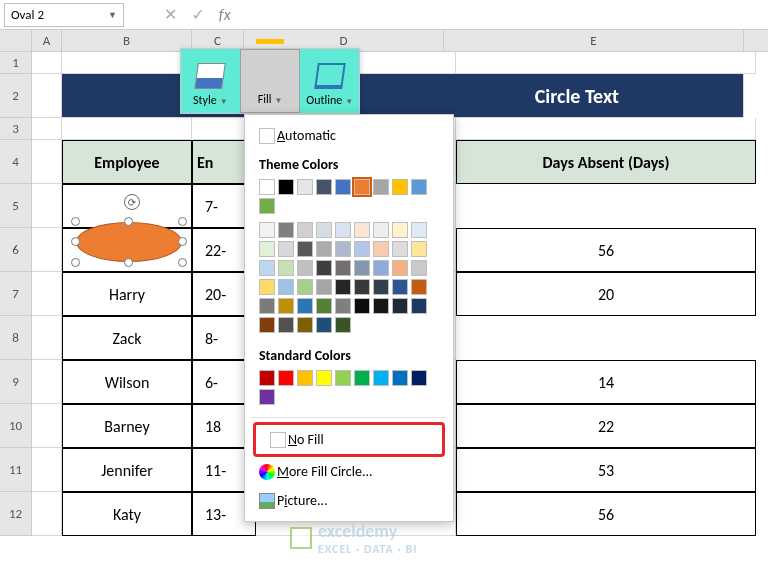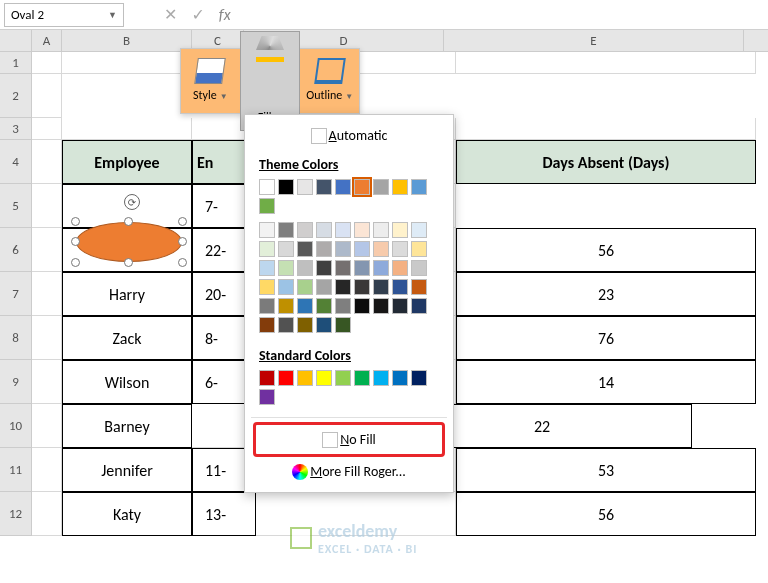--- a/index.html
+++ b/index.html
@@ -40,35 +40,35 @@
   .tcell.date { justify-content: flex-start; padding-left: 12px; }
   
   .shape-oval { position: absolute; left: 76px; top: 222px; width: 106px; height: 40px; }
   .oval { width: 100%; height: 100%; background: #ed7d31; border: 1.5px solid #ae5a21; border-radius: 50%; }
   .handle { position: absolute; width: 9px; height: 9px; background: #fff; border: 1px solid #777; border-radius: 50%; }
   .h-tl { left: -5px; top: -5px; } .h-tc { left: 48px; top: -5px; } .h-tr { right: -5px; top: -5px; }
   .h-ml { left: -5px; top: 15px; } .h-mr { right: -5px; top: 15px; }
   .h-bl { left: -5px; bottom: -5px; } .h-bc { left: 48px; bottom: -5px; } .h-br { right: -5px; bottom: -5px; }
   .rotate-handle { position: absolute; left: 48px; top: -28px; width: 16px; height: 16px; border: 1.5px solid #666; border-radius: 50%; background: #fff; display: flex; align-items: center; justify-content: center; font-size: 10px; color: #555; }
   
-  .mini-toolbar { position: absolute; left: 180px; top: 48px; width: 180px; height: 66px; background: #fdba74; border: 1px solid #c8c8c8; box-shadow: 0 2px 6px rgba(0,0,0,0.2); display: flex; align-items: center; }
+  .mini-toolbar { position: absolute; left: 180px; top: 48px; width: 180px; height: 66px; background: #5eead4; border: 1px solid #c8c8c8; box-shadow: 0 2px 6px rgba(0,0,0,0.2); display: flex; }
   .mt-btn { flex: 1; display: flex; flex-direction: column; align-items: center; justify-content: flex-end; padding: 4px 0 6px; font-size: 12px; gap: 4px; }
   .mt-btn.selected { background: #d0d0d0; border: 1px solid #a0a0a0; gap: 48px; }
   .mt-icon { width: 28px; height: 26px; }
   .style-ic { background: linear-gradient(#fff 60%, #4472c4 60%); border: 1px solid #888; transform: skewX(-8deg); }
   .fill-ic { position: relative; }
   .fill-ic::before { content: ""; position: absolute; inset: 0 0 6px 0; background: conic-gradient(from 200deg, #888, #ddd, #888); clip-path: polygon(20% 0, 80% 0, 100% 70%, 0 70%); }
   .fill-ic::after { content: ""; position: absolute; left: 0; right: 0; bottom: 0; height: 5px; background: #ffc000; }
   .outline-ic { border: 2px solid #2e75b6; border-bottom: 4px solid #2e75b6; transform: skewX(-8deg); }
   .dd-arrow { font-size: 8px; color: #666; margin-left: 3px; }
   
   .dropdown { position: absolute; left: 244px; top: 114px; width: 210px; background: #fff; border: 1px solid #c8c8c8; box-shadow: 0 3px 10px rgba(0,0,0,0.25); padding: 6px 0; }
-  .dd-item { display: flex; align-items: center; gap: 2px; padding: 6px 14px; font-size: 14px; justify-content: center; }
+  .dd-item { display: flex; align-items: center; gap: 2px; padding: 6px 14px; font-size: 14px; }
   .dd-item .sw { width: 16px; height: 16px; border: 1px solid #bfbfbf; background: #fff; }
-  .dd-section { padding: 6px 14px 4px; font-weight: bold; font-size: 14px; text-decoration: underline; }
+  .dd-section { padding: 6px 14px 4px; font-weight: bold; font-size: 14px; }
   .swatch-grid { display: flex; flex-wrap: wrap; gap: 3px; padding: 2px 14px 8px; }
   .swatch { width: 16px; height: 16px; border: 1px solid #bfbfbf; }
   .swatch.selected { outline: 2px solid #d85c00; outline-offset: 0; }
   .dd-sep { height: 1px; background: #e0e0e0; margin: 4px 6px; }
   .highlight-box { border: 3px solid #e8262a; border-radius: 4px; margin: 0 8px; }
   .u { text-decoration: underline; }
   
   .watermark { position: absolute; left: 290px; top: 520px; color: #b0cde0; font-size: 18px; font-weight: bold; display: flex; align-items: center; gap: 6px; opacity: 0.7; }
   .wm-ic { width: 22px; height: 22px; border: 2px solid #8fc24b; background: #fff; }
 </style>
@@ -103,20 +103,25 @@
     <div class="cell cA"></div>
     <div class="cell cB"></div>
     <div class="cell cC"></div>
     <div class="cell cD"></div>
     <div class="cell cE"></div>
   </div>
 
   <div class="row">
     <div class="rowhead">2</div>
     <div class="cell cA"></div>
+    <div class="cell title-banner" style="width:682px; justify-content:flex-start;">
+      <span>Use</span>
+      <span style="flex:1"></span>
+      <span style="margin-right:120px">Circle Text</span>
+    </div>
   </div>
 
   <div class="row small">
     <div class="rowhead">3</div>
     <div class="cell cA"></div>
     <div class="cell cB"></div>
     <div class="cell cC"></div>
     <div class="cell cD"></div>
     <div class="cell cE"></div>
   </div>
@@ -144,42 +149,42 @@
     <div class="cell cC tcell date">22-</div>
     <div class="cell cD"></div>
     <div class="cell cE tcell num">56</div>
   </div>
   <div class="row">
     <div class="rowhead">7</div>
     <div class="cell cA"></div>
     <div class="cell cB tcell name">Harry</div>
     <div class="cell cC tcell date">20-</div>
     <div class="cell cD"></div>
-    <div class="cell cE tcell num">23</div>
+    <div class="cell cE tcell num">20</div>
   </div>
   <div class="row">
     <div class="rowhead">8</div>
     <div class="cell cA"></div>
     <div class="cell cB tcell name">Zack</div>
     <div class="cell cC tcell date">8-</div>
     <div class="cell cD"></div>
-    <div class="cell cE tcell num">76</div>
   </div>
   <div class="row">
     <div class="rowhead">9</div>
     <div class="cell cA"></div>
     <div class="cell cB tcell name">Wilson</div>
     <div class="cell cC tcell date">6-</div>
     <div class="cell cD"></div>
     <div class="cell cE tcell num">14</div>
   </div>
   <div class="row">
     <div class="rowhead">10</div>
     <div class="cell cA"></div>
     <div class="cell cB tcell name">Barney</div>
+    <div class="cell cC tcell date">18</div>
     <div class="cell cD"></div>
     <div class="cell cE tcell num">22</div>
   </div>
   <div class="row">
     <div class="rowhead">11</div>
     <div class="cell cA"></div>
     <div class="cell cB tcell name">Jennifer</div>
     <div class="cell cC tcell date">11-</div>
     <div class="cell cD"></div>
     <div class="cell cE tcell num">53</div>
@@ -307,21 +312,25 @@
     </div>
   <div class="dd-sep"></div>
   <div class="highlight-box">
     <div class="dd-item">
       <div class="sw"></div>
       <span><span class="u">N</span><span>o Fill</span></span>
     </div>
   </div>
   <div class="dd-item">
     <span style="width:16px;height:16px;border-radius:50%;background:conic-gradient(red,yellow,lime,cyan,blue,magenta,red)"></span>
-    <span><span class="u">M</span><span>ore Fill Roger...</span></span>
+    <span><span class="u">M</span><span>ore Fill Circle...</span></span>
+  </div>
+  <div class="dd-item">
+    <span style="width:16px;height:16px;background:linear-gradient(#9cf 60%,#6a6 60%);border:1px solid #888"></span>
+    <span>P<span class="u">i</span>cture...</span>
   </div>
 </div>
 
 <div class="watermark">
   <div class="wm-ic"></div>
   <div>
     <div>exceldemy</div>
     <div style="font-size:12px;letter-spacing:1px">EXCEL · DATA · BI</div>
   </div>
 </div>

